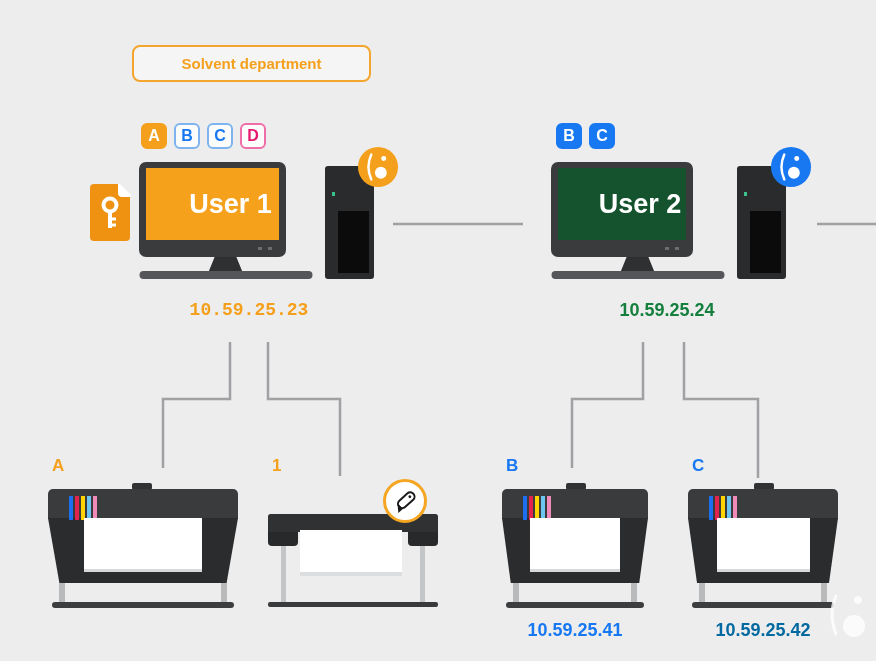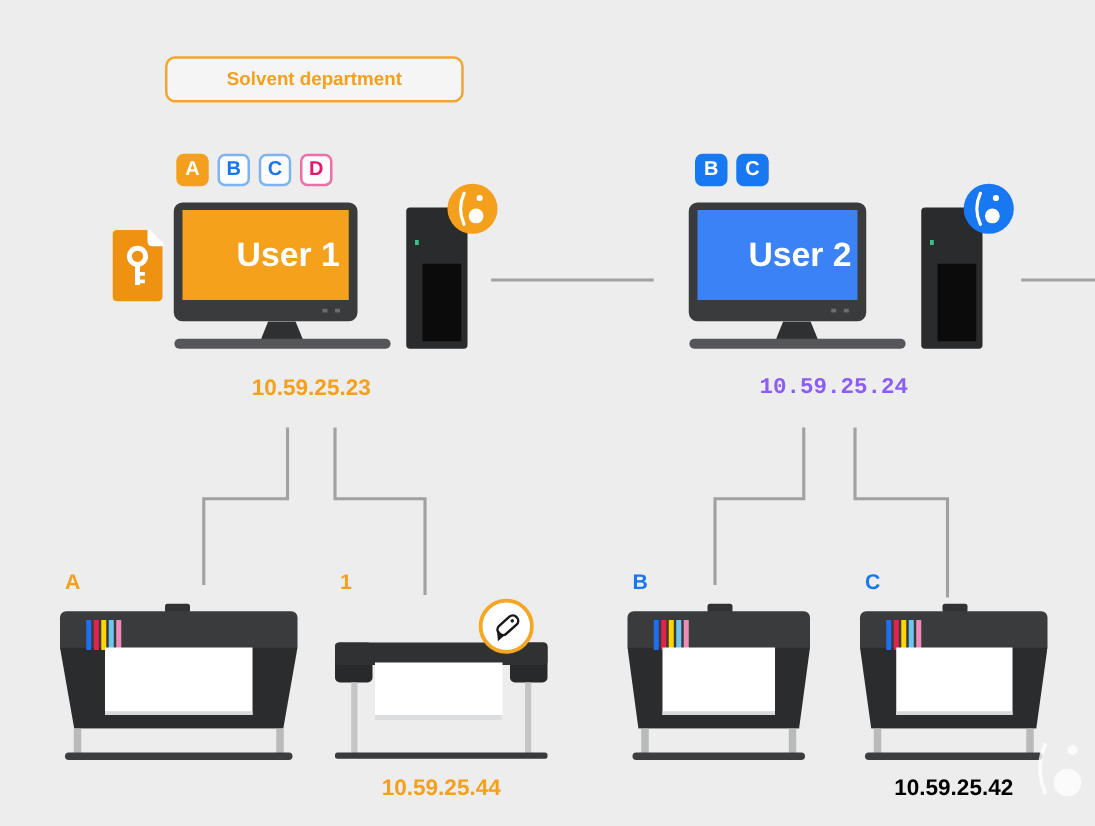--- a/index.html
+++ b/index.html
@@ -32,21 +32,21 @@
 
   
   .monitor { position:absolute; }
   .monitor .bezel { position:relative; background:#3a3b3d; border-radius:7px;
                     padding:6px 7px 17px; }
   .monitor .screen { display:flex; align-items:center; justify-content:center;
                      color:#fff; font-weight:bold; font-size:27px; height:72px;padding-left:36px; }
   .monitor.u1 { left:139px; top:146px; } .monitor.u1 .bezel { width:147px; }
   .monitor.u2 { left:551px; top:146px; } .monitor.u2 .bezel { width:142px; }
   .monitor.u1 .screen { background:#f5a11c; }
-  .monitor.u2 .screen { background:#3b82f6; }
+  .monitor.u2 .screen { background:#14532d; }
   .monitor .cam-dots { position:absolute; right:12px; bottom:6px; width:16px; height:4px;
                        display:flex; gap:6px; }
   .monitor .cam-dots i { width:4px; height:3px; background:#6b6c6e; display:block; }
   .monitor .neck { margin:0 auto; width:34px; height:15px; background:#2f3032;
                    clip-path:polygon(18% 0,82% 0,100% 100%,0 100%); }
   .monitor .base { position:relative; left:50%; transform:translateX(-50%);
                    width:173px; height:8px; border-radius:4px; background:#55565a; margin-top:-1px; }
 
   
   .tower { position:absolute; width:49px; height:113px; background:#2a2b2d; border-radius:3px; }
@@ -54,21 +54,21 @@
   .tower .panel { position:absolute; left:13px; top:45px; width:31px; height:62px; background:#0b0b0c; }
   .tower .led { position:absolute; left:7px; top:26px; width:3px; height:4px; background:#3ec08b; }
   .ink-badge { position:absolute; width:42px; height:42px; }
   .ink-badge.b1 { left:357px; top:130px; } .ink-badge.b2 { left:770px; top:130px; }
 
   
   .keyfile { position:absolute; left:90px; top:167px; width:41px; height:59px; }
 
   
   .ip { position:absolute; width:200px; text-align:center; font-weight:bold; font-size:18px; }
-  .ip.orange { color:#f5a01c; } .ip.blue { color:#8b5cf6;font-family:Liberation Mono, monospace; }
+  .ip.orange { color:#f5a01c;font-family:Liberation Mono, monospace; } .ip.blue { color:#15803d; }
   .ip.u1 { left:149px; top:284px; } .ip.u2 { left:567px; top:284px; }
 
   
   .printer, .cutter { position:absolute; top:440px; height:200px; }
   .p-label { position:absolute; left:4px; top:0px; font-weight:bold; font-size:17px; }
   .p-label.orange { color:#f5a01c; } .p-label.blue { color:#1778f2; }
   .p-body { position:absolute; left:0; right:0; top:33px; height:94px; }
   .p-top { position:absolute; left:0; right:0; top:0; height:30px; background:#3a3b3d;
            border-radius:5px 5px 0 0; }
   .p-nub { position:absolute; top:-6px; left:44%; width:20px; height:7px; background:#313234; border-radius:2px; }
@@ -223,62 +223,62 @@
     <div class="c-base"></div>
     <div class="cutter-badge">
       <svg width="30" height="30" viewBox="0 0 30 30">
         <g transform="rotate(-42 15 15)">
           <rect x="7" y="11" width="19" height="8.5" rx="4" fill="none" stroke="#1a1a1a" stroke-width="2"></rect>
           <circle cx="21.5" cy="15" r="1.4" fill="#1a1a1a"></circle>
           <path d="M8,11.5 L2,19.5 L8,19.5 z" fill="#1a1a1a"></path>
         </g>
       </svg>
     </div>
-    <div class="p-ip" style="color:#f5a01c">10.59.25.44</div>
   </div>
 
   <div class="printer pb">
     <div class="p-label blue">B</div>
     <div class="p-body">
       <div class="p-nub"></div>
       <div class="p-top"></div>
       <div class="p-lower"></div>
       <div class="p-inks">
         <i style="background:#1e6ff0"></i>
           <i style="background:#e4234d"></i>
         <i style="background:#ffd400"></i>
           <i style="background:#6ec6f0"></i>
         <i style="background:#f08ab8"></i>
       </div>
       <div class="p-paper"></div>
     </div>
     <div class="p-leg l"></div>
     <div class="p-leg r"></div>
     <div class="p-base"></div>
+    <div class="p-ip" style="color:#1778f2">10.59.25.41</div>
   </div>
 
   <div class="printer pc">
     <div class="p-label blue">C</div>
     <div class="p-body">
       <div class="p-nub"></div>
       <div class="p-top"></div>
       <div class="p-lower"></div>
       <div class="p-inks">
         <i style="background:#1e6ff0"></i>
           <i style="background:#e4234d"></i>
         <i style="background:#ffd400"></i>
           <i style="background:#6ec6f0"></i>
         <i style="background:#f08ab8"></i>
       </div>
       <div class="p-paper"></div>
     </div>
     <div class="p-leg l"></div>
     <div class="p-leg r"></div>
     <div class="p-base"></div>
-    <div class="p-ip" style="color:#000000">10.59.25.42</div>
+    <div class="p-ip" style="color:#0369a1">10.59.25.42</div>
   </div>
 
   <svg class="watermark" viewBox="0 0 52 82">
     <path d="M12,8 q-8,18 0,38" fill="none" stroke="#ffffff" stroke-width="3" stroke-linecap="round"></path>
     <circle cx="34" cy="12" r="4" fill="#ffffff"></circle>
     <circle cx="30" cy="38" r="11" fill="#ffffff"></circle>
   </svg>
 
 </div>
 

